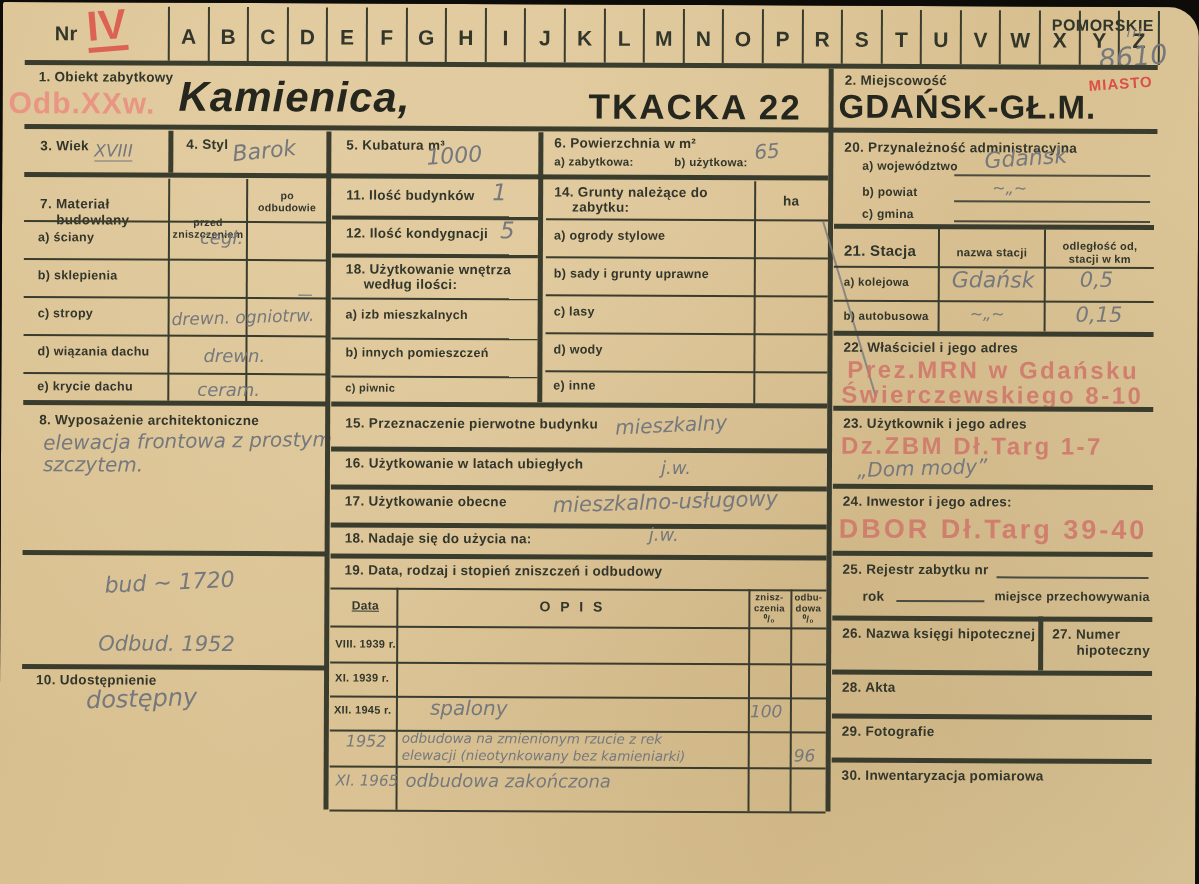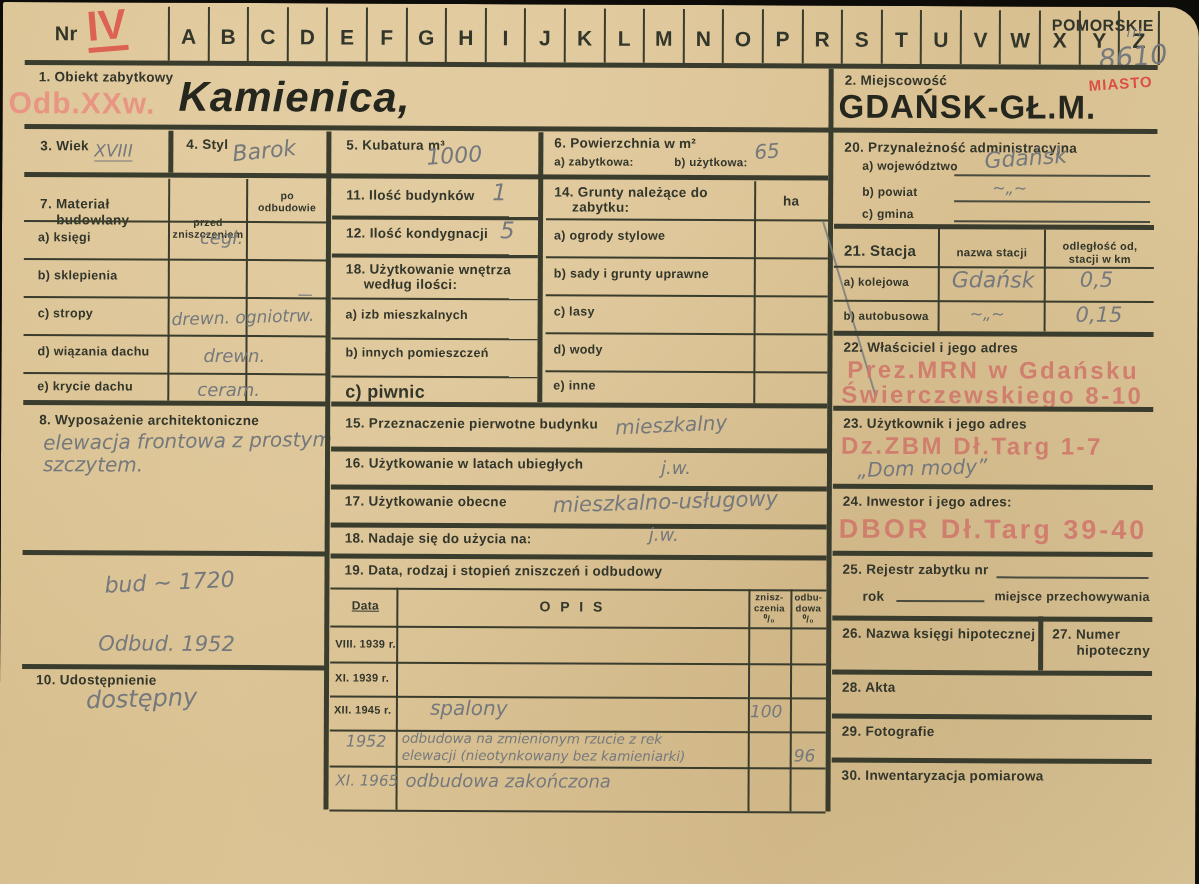--- a/index.html
+++ b/index.html
@@ -71,20 +71,21 @@
       <div class="tab">Z</div>
     </div>
   <span class="lbl" style="left:1040px;top:10px;width:120px;text-align:center;font-size:16px;letter-spacing:.5px;background:transparent;">POMORSKIE</span>
   <span class="hw" style="left:1124px;top:20px;font-size:12px;letter-spacing:2px;">III</span>
   <span class="hw" style="left:1096px;top:36px;font-size:27px;transform:rotate(-5deg);">8610</span>
   <div class="hr" style="left:22px;top:58px;width:1133px;"></div>
 
   <span class="lbl" style="left:36px;top:67px;">1. Obiekt zabytkowy</span>
   <span class="stamp" style="left:6px;top:84px;font-size:30px;letter-spacing:1px;color:#ea8d80;">Odb.XXw.</span>
   <span class="marker" style="left:176px;top:70px;font-size:42px;font-style:italic;">Kamienica,</span>
+  <span class="marker" style="left:586px;top:82px;font-size:35px;letter-spacing:2px;">TKACKA 22</span>
   <div class="vr" style="left:826px;top:63px;height:743px;"></div>
   <span class="lbl" style="left:842px;top:67px;">2. Miejscowość</span>
   <span class="stamp red" style="left:1086px;top:68px;font-size:15px;letter-spacing:1px;transform:rotate(-4deg);opacity:.95;">MIASTO</span>
   <span class="marker" style="left:836px;top:82px;font-size:33px;">GDAŃSK-GŁ.M.</span>
   <div class="hr" style="left:22px;top:122px;width:1133px;"></div>
 
   <span class="lbl" style="left:38px;top:136px;">3. Wiek</span>
   <span class="hw" style="left:92px;top:140px;font-size:17px;border-bottom:1.5px solid var(--pencil);">XVIII</span>
   <div class="vr" style="left:166px;top:128px;height:42px;"></div>
   <span class="lbl" style="left:184px;top:134px;">4. Styl</span>
@@ -93,21 +94,21 @@
 
   <span class="lbl" style="left:38px;top:194px;">7. Materiał
     budowlany</span>
   <div class="vr2" style="left:166px;top:176px;height:222px;"></div>
   <div class="vr2" style="left:244px;top:176px;height:222px;"></div>
   <span class="lbl sm ctr" style="left:168px;top:186px;width:76px;font-size:10.5px;margin-top:27px;">przed
 zniszczeniem</span>
   <span class="lbl sm ctr" style="left:246px;top:186px;width:78px;font-size:10.5px;">po
 odbudowie</span>
   <div class="hr2" style="left:22px;top:218px;width:306px;"></div>
-  <span class="lbl" style="left:36px;top:228px;font-size:12.5px;">a) księgi</span>
+  <span class="lbl" style="left:36px;top:228px;font-size:12.5px;">a) ściany</span>
   <span class="hw" style="left:198px;top:226px;font-size:18px;">cegł.</span>
   <div class="hr2" style="left:22px;top:256px;width:306px;"></div>
   <span class="lbl" style="left:36px;top:266px;font-size:12.5px;">b) sklepienia</span>
   <span class="hw" style="left:296px;top:284px;font-size:15px;">—</span>
   <div class="hr2" style="left:22px;top:294px;width:306px;"></div>
   <span class="lbl" style="left:36px;top:304px;font-size:12.5px;">c) stropy</span>
   <span class="hw" style="left:170px;top:306px;font-size:17px;transform:rotate(-2deg);">drewn. ogniotrw.</span>
   <div class="hr2" style="left:22px;top:332px;width:306px;"></div>
   <span class="lbl" style="left:36px;top:342px;font-size:12.5px;">d) wiązania dachu</span>
   <span class="hw" style="left:202px;top:344px;font-size:18px;">drewn.</span>
@@ -143,21 +144,21 @@
   <span class="lbl" style="left:344px;top:222px;">12. Ilość kondygnacji</span>
   <span class="hw" style="left:498px;top:214px;font-size:23px;">5</span>
   <div class="hr" style="left:330px;top:250px;width:206px;height:4px;"></div>
   <span class="lbl" style="left:344px;top:258px;">18. Użytkowanie wnętrza</span>
   <span class="lbl" style="left:362px;top:273px;">według ilości:</span>
   <div class="hr2" style="left:330px;top:294px;width:206px;"></div>
   <span class="lbl" style="left:344px;top:304px;font-size:12.5px;">a) izb mieszkalnych</span>
   <div class="hr2" style="left:330px;top:334px;width:206px;"></div>
   <span class="lbl" style="left:344px;top:342px;font-size:12.5px;">b) innych pomieszczeń</span>
   <div class="hr2" style="left:330px;top:372px;width:206px;"></div>
-  <span class="lbl" style="left:344px;top:378px;font-size:18px;">c) piwnic</span>
+  <span class="lbl" style="left:344px;top:378px;font-size:11px;">c) piwnic</span>
 
   <span class="lbl" style="left:552px;top:180px;">14. Grunty należące do</span>
   <span class="lbl" style="left:570px;top:195px;">zabytku:</span>
   <div class="vr2" style="left:752px;top:176px;height:222px;"></div>
   <span class="lbl ctr" style="left:754px;top:188px;width:70px;">ha</span>
   <div class="hr2" style="left:544px;top:214px;width:282px;"></div>
   <span class="lbl" style="left:552px;top:224px;font-size:12.5px;">a) ogrody stylowe</span>
   <div class="hr2" style="left:544px;top:252px;width:282px;"></div>
   <span class="lbl" style="left:552px;top:262px;font-size:12.5px;">b) sady i grunty uprawne</span>
   <div class="hr2" style="left:544px;top:290px;width:282px;"></div>

